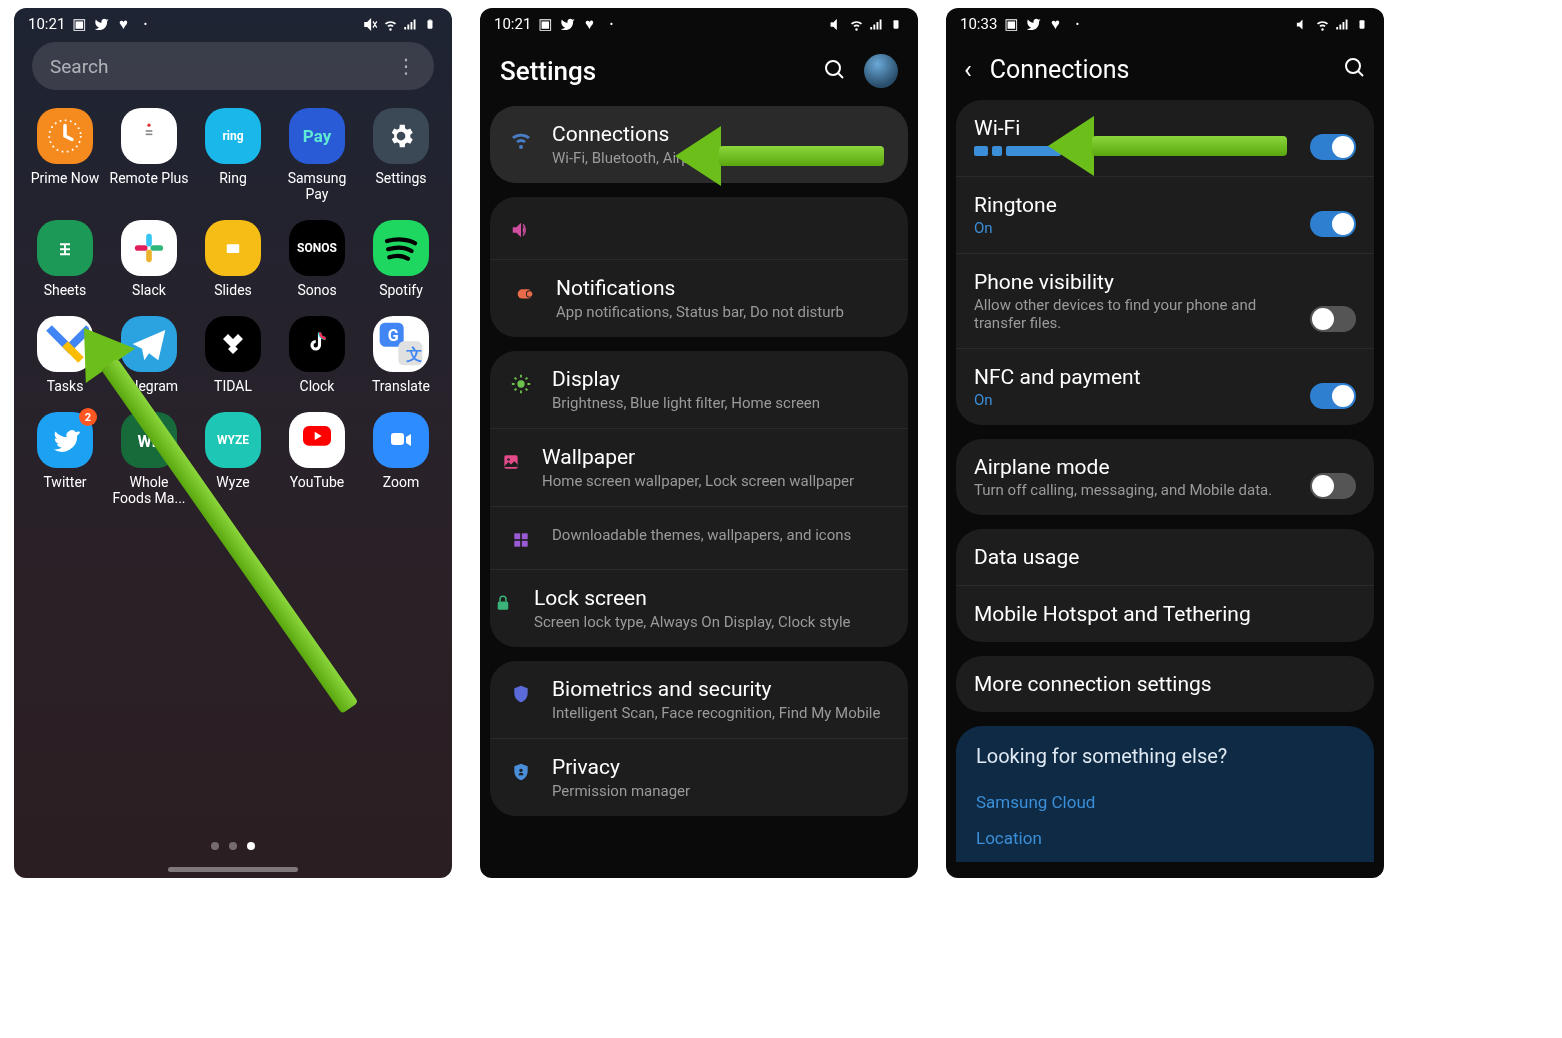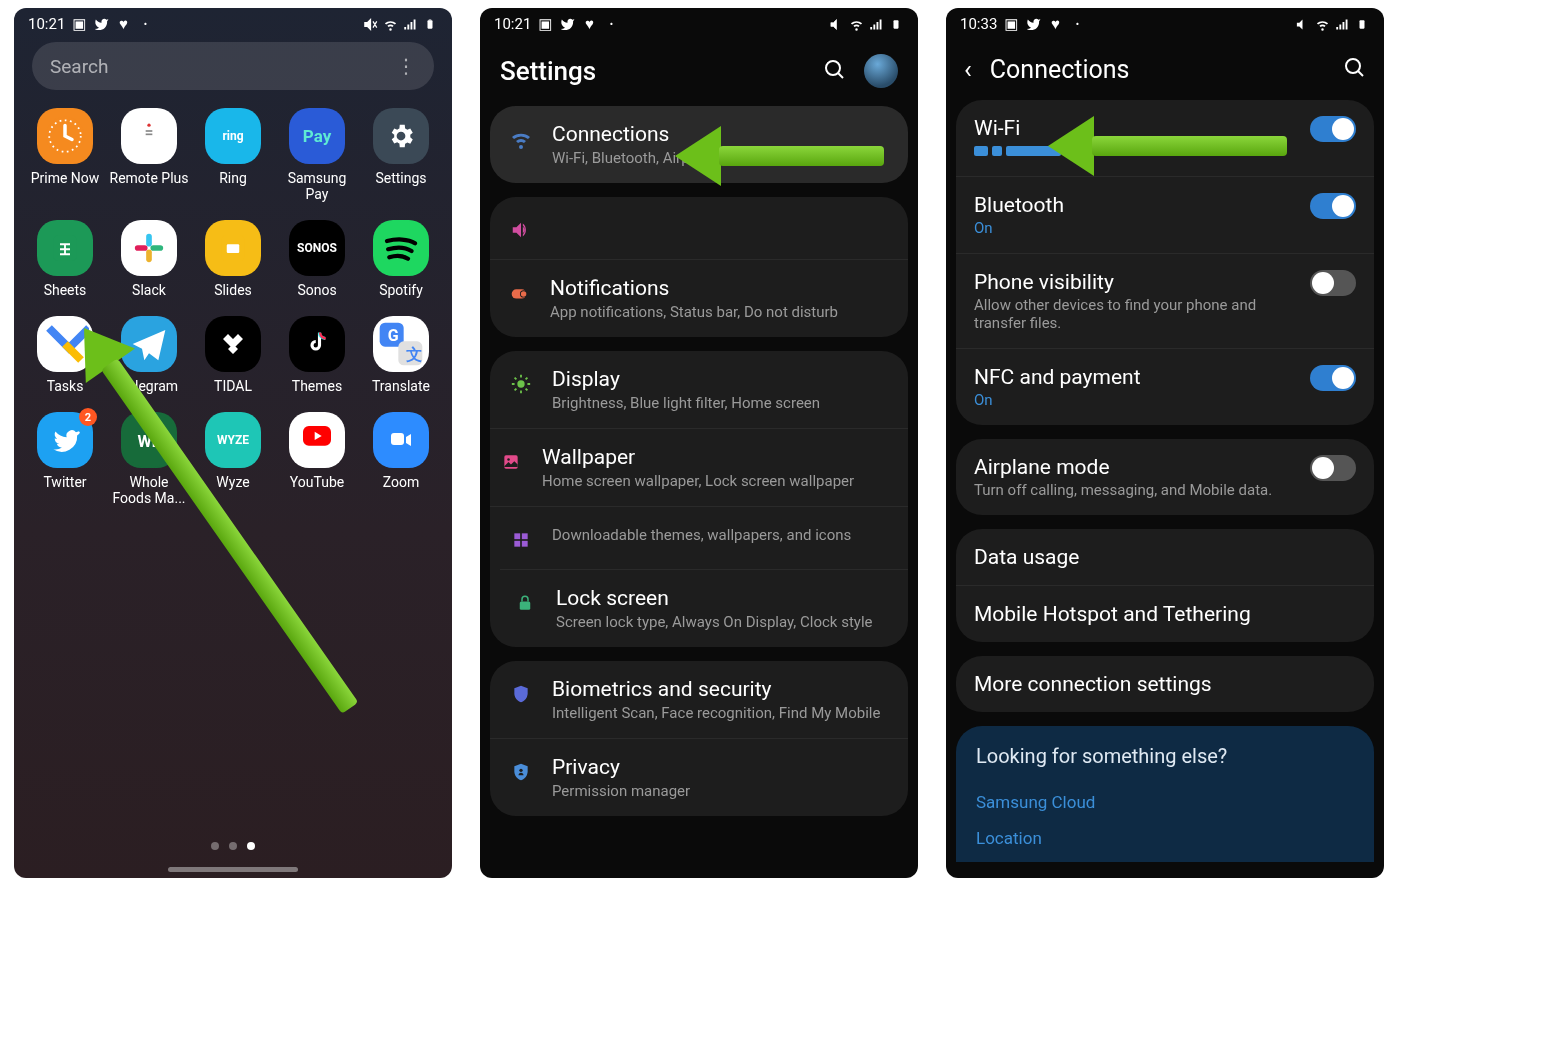--- a/index.html
+++ b/index.html
@@ -152,21 +152,21 @@
   .row-sub { font-size: 15px; color: #9a9a9a; margin-top: 3px; }
   .highlight { background:#2a2a2a; }
   
   .conn-header {
     display:flex; align-items:center; gap: 18px;
     padding: 16px 18px;
   }
   .back-chev { font-size: 26px; color:#fff; }
   .conn-title { font-size: 25px; flex:1; }
   .crow {
-    display:flex; align-items:flex-start;
+    display:flex; align-items:flex-end;
     padding: 16px 18px;
     gap: 23px;
     cursor: pointer;
   }
   .crow + .crow { border-top: 1px solid rgba(255,255,255,0.06); }
   .crow-text { flex:1; }
   .crow-title { font-size: 21px; color: #fff; }
   .crow-sub { font-size: 15px; color:#9a9a9a; margin-top: 2px; }
   .crow-sub.blue { color:#3b8fd9; }
   .toggle {
@@ -354,21 +354,21 @@
         <div class="app-lbl">TIDAL</div>
       </div>
       <div class="app">
         <div class="app-ico" style="background:#000000">
           <svg viewBox="0 0 24 24" width="30" height="30">
             <path d="M14 3v10a3 3 0 1 1-3-3" stroke="#fff" stroke-width="2.5" fill="none"></path>
             <path d="M14 3c0 2.5 2 4.5 4.5 4.5" stroke="#25f4ee" stroke-width="2.5" fill="none"></path>
             <path d="M14.5 3c0 2.5 2 4.5 4.5 4.5" stroke="#fe2c55" stroke-width="2" fill="none"></path>
           </svg>
         </div>
-        <div class="app-lbl">Themes</div>
+        <div class="app-lbl">Clock</div>
       </div>
       <div class="app">
         <div class="app-ico" style="background:#ffffff">
           <svg viewBox="0 0 36 36" width="48" height="48">
             <rect x="2" y="2" width="18" height="18" rx="4" fill="#4285f4"></rect>
             <rect x="16" y="16" width="18" height="18" rx="4" fill="#e0e0e0"></rect>
             <text x="8" y="16" font-size="12" fill="#fff" font-weight="bold">G</text>
             <text x="22" y="30" font-size="12" fill="#4285f4">文</text>
           </svg>
         </div>
@@ -497,21 +497,21 @@
         </div>
       </div>
       <div class="card">
         <div class="row">
           <div class="row-ico">
             <svg viewBox="0 0 24 24" width="22" height="22" fill="#d14da0">
               <path d="M3 9v6h4l5 5V4L7 9H3zm13 3a4 4 0 0 0-2-3.5v7A4 4 0 0 0 16 12zm-2-7v2a7 7 0 0 1 0 10v2a9 9 0 0 0 0-14z"></path>
             </svg>
           </div>
         </div>
-        <div class="row" style="margin-left: 0px; padding-left: 16px; border-top: 1px solid rgba(255, 255, 255, 0.06);">
+        <div class="row" style="margin-left: 0px; padding-left: 22px; border-top: 1px solid rgba(255, 255, 255, 0.06);">
           <div class="row-ico">
             <svg viewBox="0 0 24 24" width="22" height="22" fill="#e86b4a">
               <rect x="4" y="8" width="16" height="10" rx="5"></rect>
               <circle cx="17" cy="13" r="4" fill="#1d1d1d"></circle>
               <circle cx="17" cy="13" r="3" fill="#e86b4a"></circle>
             </svg>
           </div>
           <div class="row-text">
             <div class="row-title">Notifications</div>
             <div class="row-sub">App notifications, Status bar, Do not disturb</div>
@@ -550,21 +550,21 @@
               <rect x="4" y="4" width="7" height="7"></rect>
               <rect x="13" y="4" width="7" height="7"></rect>
               <rect x="4" y="13" width="7" height="7"></rect>
               <rect x="13" y="13" width="7" height="7"></rect>
             </svg>
           </div>
           <div class="row-text">
             <div class="row-sub">Downloadable themes, wallpapers, and icons</div>
           </div>
         </div>
-        <div class="row" style="margin-left: 10px; padding-left: 12px; border-top: 1px solid rgba(255, 255, 255, 0.06);">
+        <div class="row" style="margin-left: 0px; padding-left: 0; border-top: 1px solid rgba(255, 255, 255, 0.06);">
           <div class="row-ico">
             <svg viewBox="0 0 24 24" width="18" height="22" fill="#3bb27a">
               <rect x="5" y="10" width="14" height="11" rx="2"></rect>
               <path d="M8 10V7a4 4 0 0 1 8 0v3" fill="none" stroke="#3bb27a" stroke-width="2"></path>
             </svg>
           </div>
           <div class="row-text">
             <div class="row-title">Lock screen</div>
             <div class="row-sub">Screen lock type, Always On Display, Clock style</div>
           </div>
@@ -658,21 +658,21 @@
           <div class="crow-text">
             <div class="crow-title">Wi-Fi</div>
             <div class="crow-sub"><span class="redact" style="width:14px"></span><span class="redact" style="width:10px"></span><span class="redact" style="width:55px"></span></div>
           </div>
           <div class="toggle on">
             <div class="knob"></div>
           </div>
         </div>
         <div class="crow">
           <div class="crow-text">
-            <div class="crow-title">Bluetooth</div>
+            <div class="crow-title">Ringtone</div>
             <div class="crow-sub blue">On</div>
           </div>
           <div class="toggle on">
             <div class="knob"></div>
           </div>
         </div>
         <div class="crow">
           <div class="crow-text">
             <div class="crow-title">Phone visibility</div>
             <div class="crow-sub">Allow other devices to find your phone and transfer files.</div>

